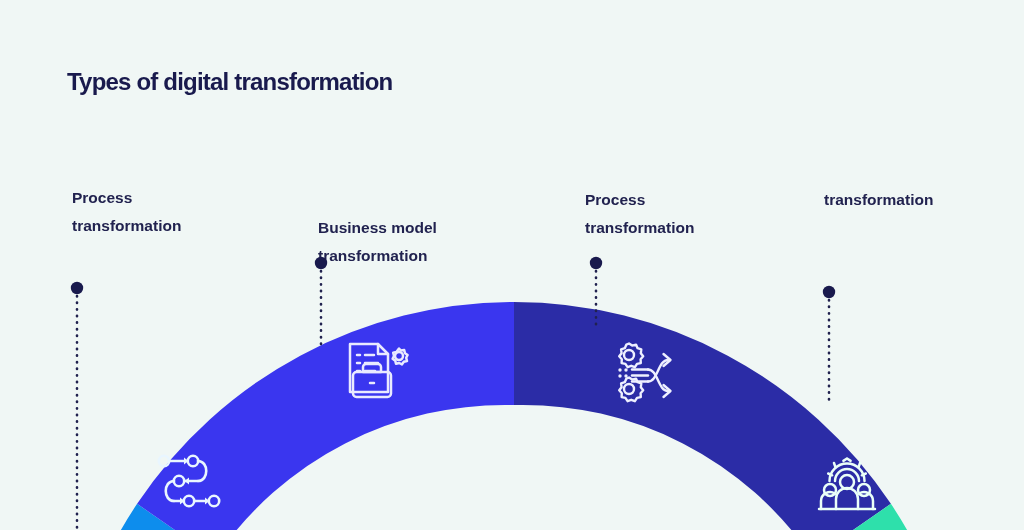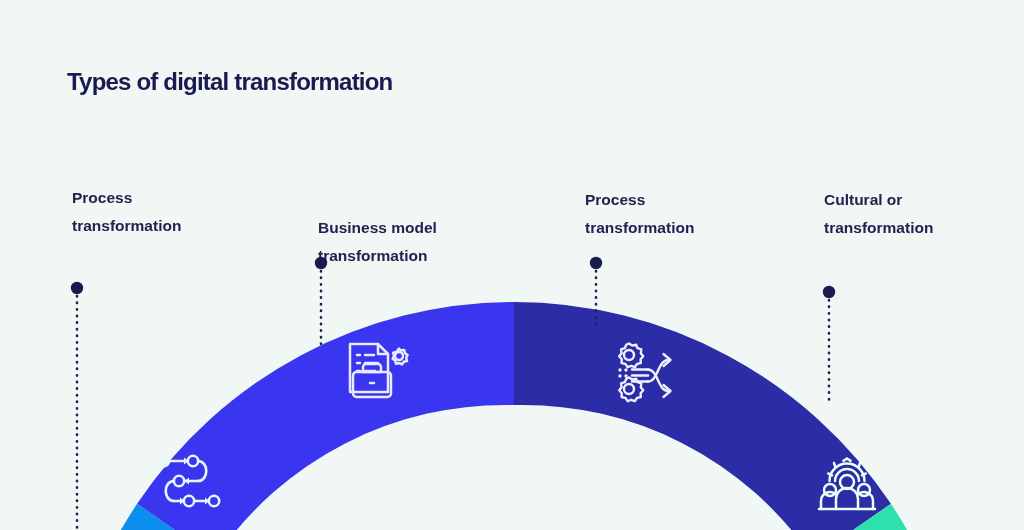--- a/index.html
+++ b/index.html
@@ -68,21 +68,20 @@
     <div>Business model</div>
     <div>transformation</div>
   </div>
 
   <div class="label" id="label-2">
     <div>Process</div>
     <div>transformation</div>
   </div>
 
   <div class="label" id="label-3">
-    <div>Cultural or</div>
     <div>transformation</div>
   </div>
 
   <svg id="arc-svg" viewBox="0 0 1024 530">
 
     <g>
 
       <path fill="#0d8ded" d="M 61,755
                A 453,453 0 0 1 137.1,503.8
                L 215.4,558.1

